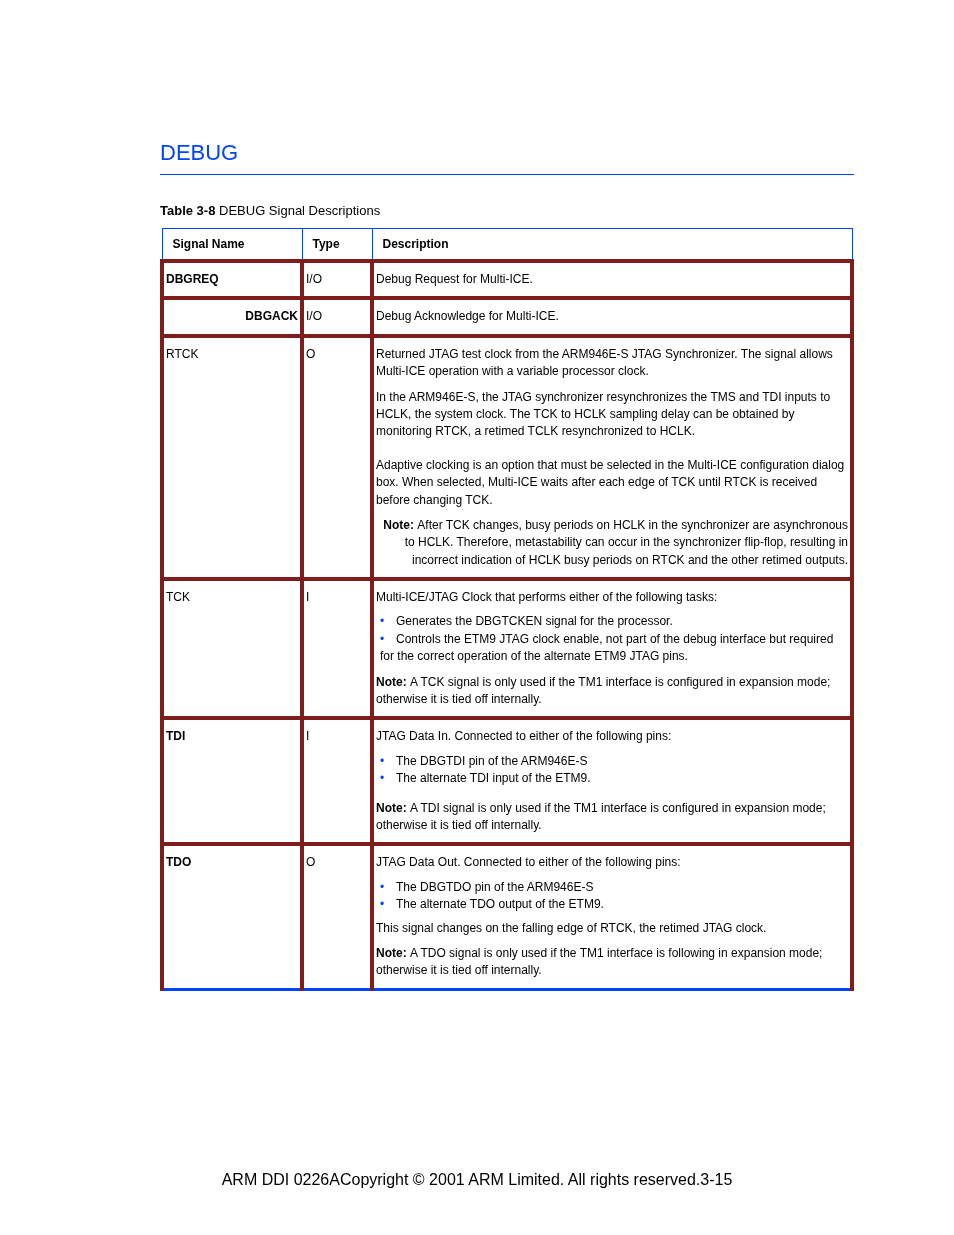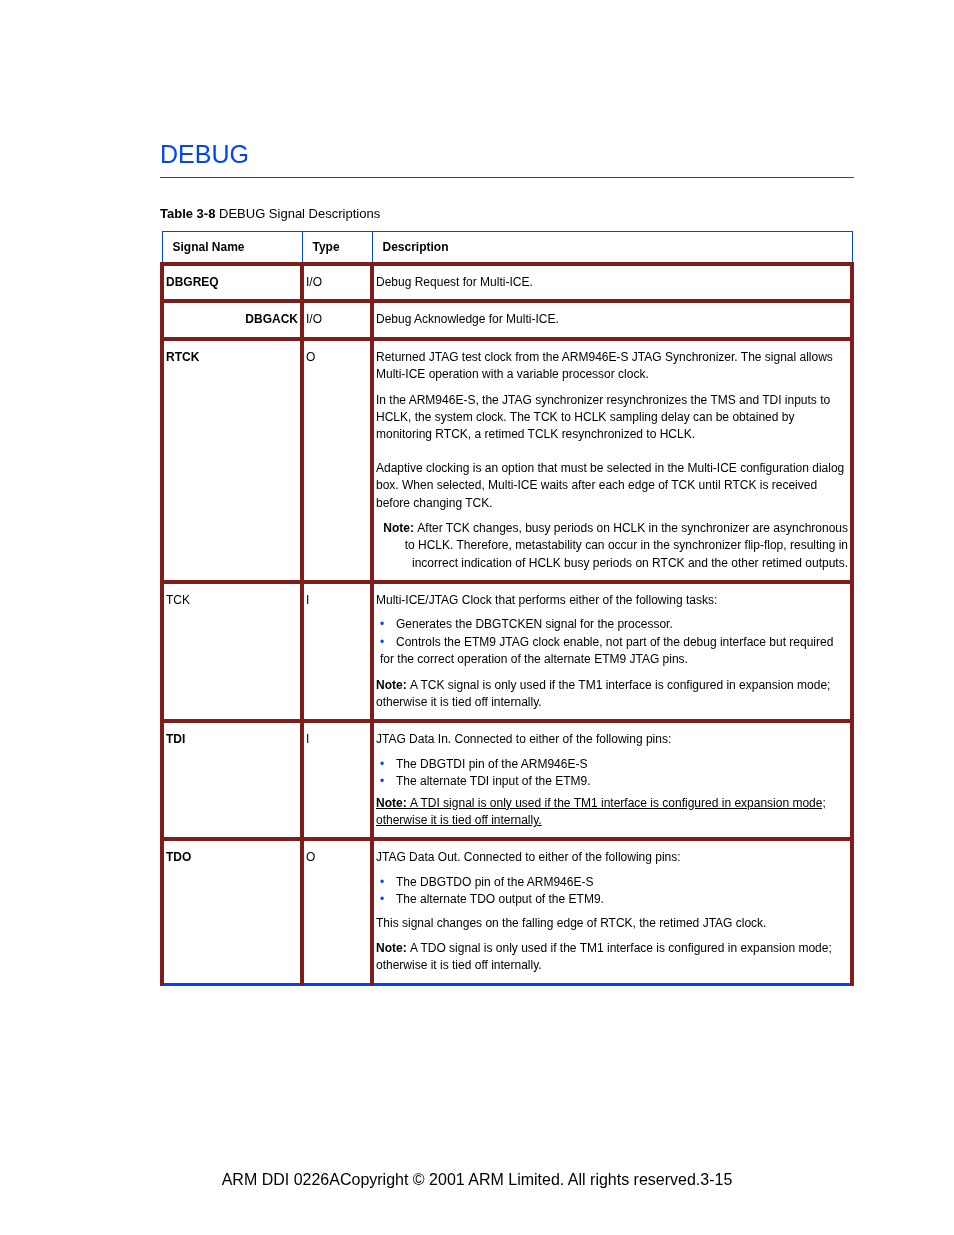--- a/index.html
+++ b/index.html
@@ -9,21 +9,21 @@
     background: #fff;
     font-family: Arial, Helvetica, sans-serif;
     color: #000;
     position: relative;
   }
   .page {
     padding: 140px 100px 0 160px;
   }
   .section-title {
     color: #0044ff;
-    font-size: 25px;
+    font-size: 22px;
     font-weight: normal;
     margin-bottom: 8px;
   }
   .rule {
     border: none;
     border-top: 1px solid #0044ff;
     margin-bottom: 28px;
   }
   .table-title {
     font-size: 13px;
@@ -112,21 +112,21 @@
           </td>
         </tr>
         <tr>
           <td style="font-weight: bold; text-align: right;">DBGACK</td>
           <td>I/O</td>
           <td>
             <div>Debug Acknowledge for Multi-ICE.</div>
           </td>
         </tr>
         <tr>
-          <td style="font-weight: bold;">RTCK</td>
+          <td style="font-weight: normal;">RTCK</td>
           <td>O</td>
           <td>
             <div style="margin-bottom: 8px;">Returned JTAG test clock from the ARM946E-S JTAG Synchronizer. The signal allows Multi-ICE operation with a variable processor clock.</div>
             <div style="margin-bottom: 16px;">In the ARM946E-S, the JTAG synchronizer resynchronizes the TMS and TDI inputs to HCLK, the system clock. The TCK to HCLK sampling delay can be obtained by monitoring RTCK, a retimed TCLK resynchronized to HCLK.</div>
             <div style="margin-bottom: 8px;">Adaptive clocking is an option that must be selected in the Multi-ICE configuration dialog box. When selected, Multi-ICE waits after each edge of TCK until RTCK is received before changing TCK.</div>
             <div style="margin-top: 8px; text-align: right;"><span class="note-label">Note: </span><span>After TCK changes, busy periods on HCLK in the synchronizer are asynchronous to HCLK. Therefore, metastability can occur in the synchronizer flip-flop, resulting in incorrect indication of HCLK busy periods on RTCK and the other retimed outputs.</span></div>
           </td>
         </tr>
         <tr>
           <td style="font-weight: normal;">TCK</td>
@@ -142,34 +142,34 @@
         </tr>
         <tr>
           <td style="font-weight: bold;">TDI</td>
           <td>I</td>
           <td>
             <div class="desc-intro">JTAG Data In. Connected to either of the following pins:</div>
             <ul class="bullets">
               <li>The DBGTDI pin of the ARM946E-S</li>
               <li>The alternate TDI input of the ETM9.</li>
             </ul>
-            <div style="margin-top: 4px; text-decoration: underline;"><span class="note-label">Note: </span><span>A TDI signal is only used if the TM1 interface is configured in expansion mode; otherwise it is tied off internally.</span></div>
+            <div style="margin-top: 12px;"><span class="note-label">Note: </span><span>A TDI signal is only used if the TM1 interface is configured in expansion mode; otherwise it is tied off internally.</span></div>
           </td>
         </tr>
         <tr>
           <td style="font-weight: bold;">TDO</td>
           <td>O</td>
           <td>
             <div class="desc-intro">JTAG Data Out. Connected to either of the following pins:</div>
             <ul class="bullets">
               <li>The DBGTDO pin of the ARM946E-S</li>
               <li>The alternate TDO output of the ETM9.</li>
             </ul>
             <div style="margin-top: 6px;">This signal changes on the falling edge of RTCK, the retimed JTAG clock.</div>
-            <div style="margin-top: 8px;"><span class="note-label">Note: </span><span>A TDO signal is only used if the TM1 interface is configured in expansion mode; otherwise it is tied off internally.</span></div>
+            <div style="margin-top: 8px;"><span class="note-label">Note: </span><span>A TDO signal is only used if the TM1 interface is following in expansion mode; otherwise it is tied off internally.</span></div>
           </td>
         </tr>
       </tbody>
   </table>
 </div>
 
 <div class="footer">
   <span>ARM DDI 0226A</span>
   <span>Copyright © 2001 ARM Limited. All rights reserved.</span>
   <span>3-15</span>

